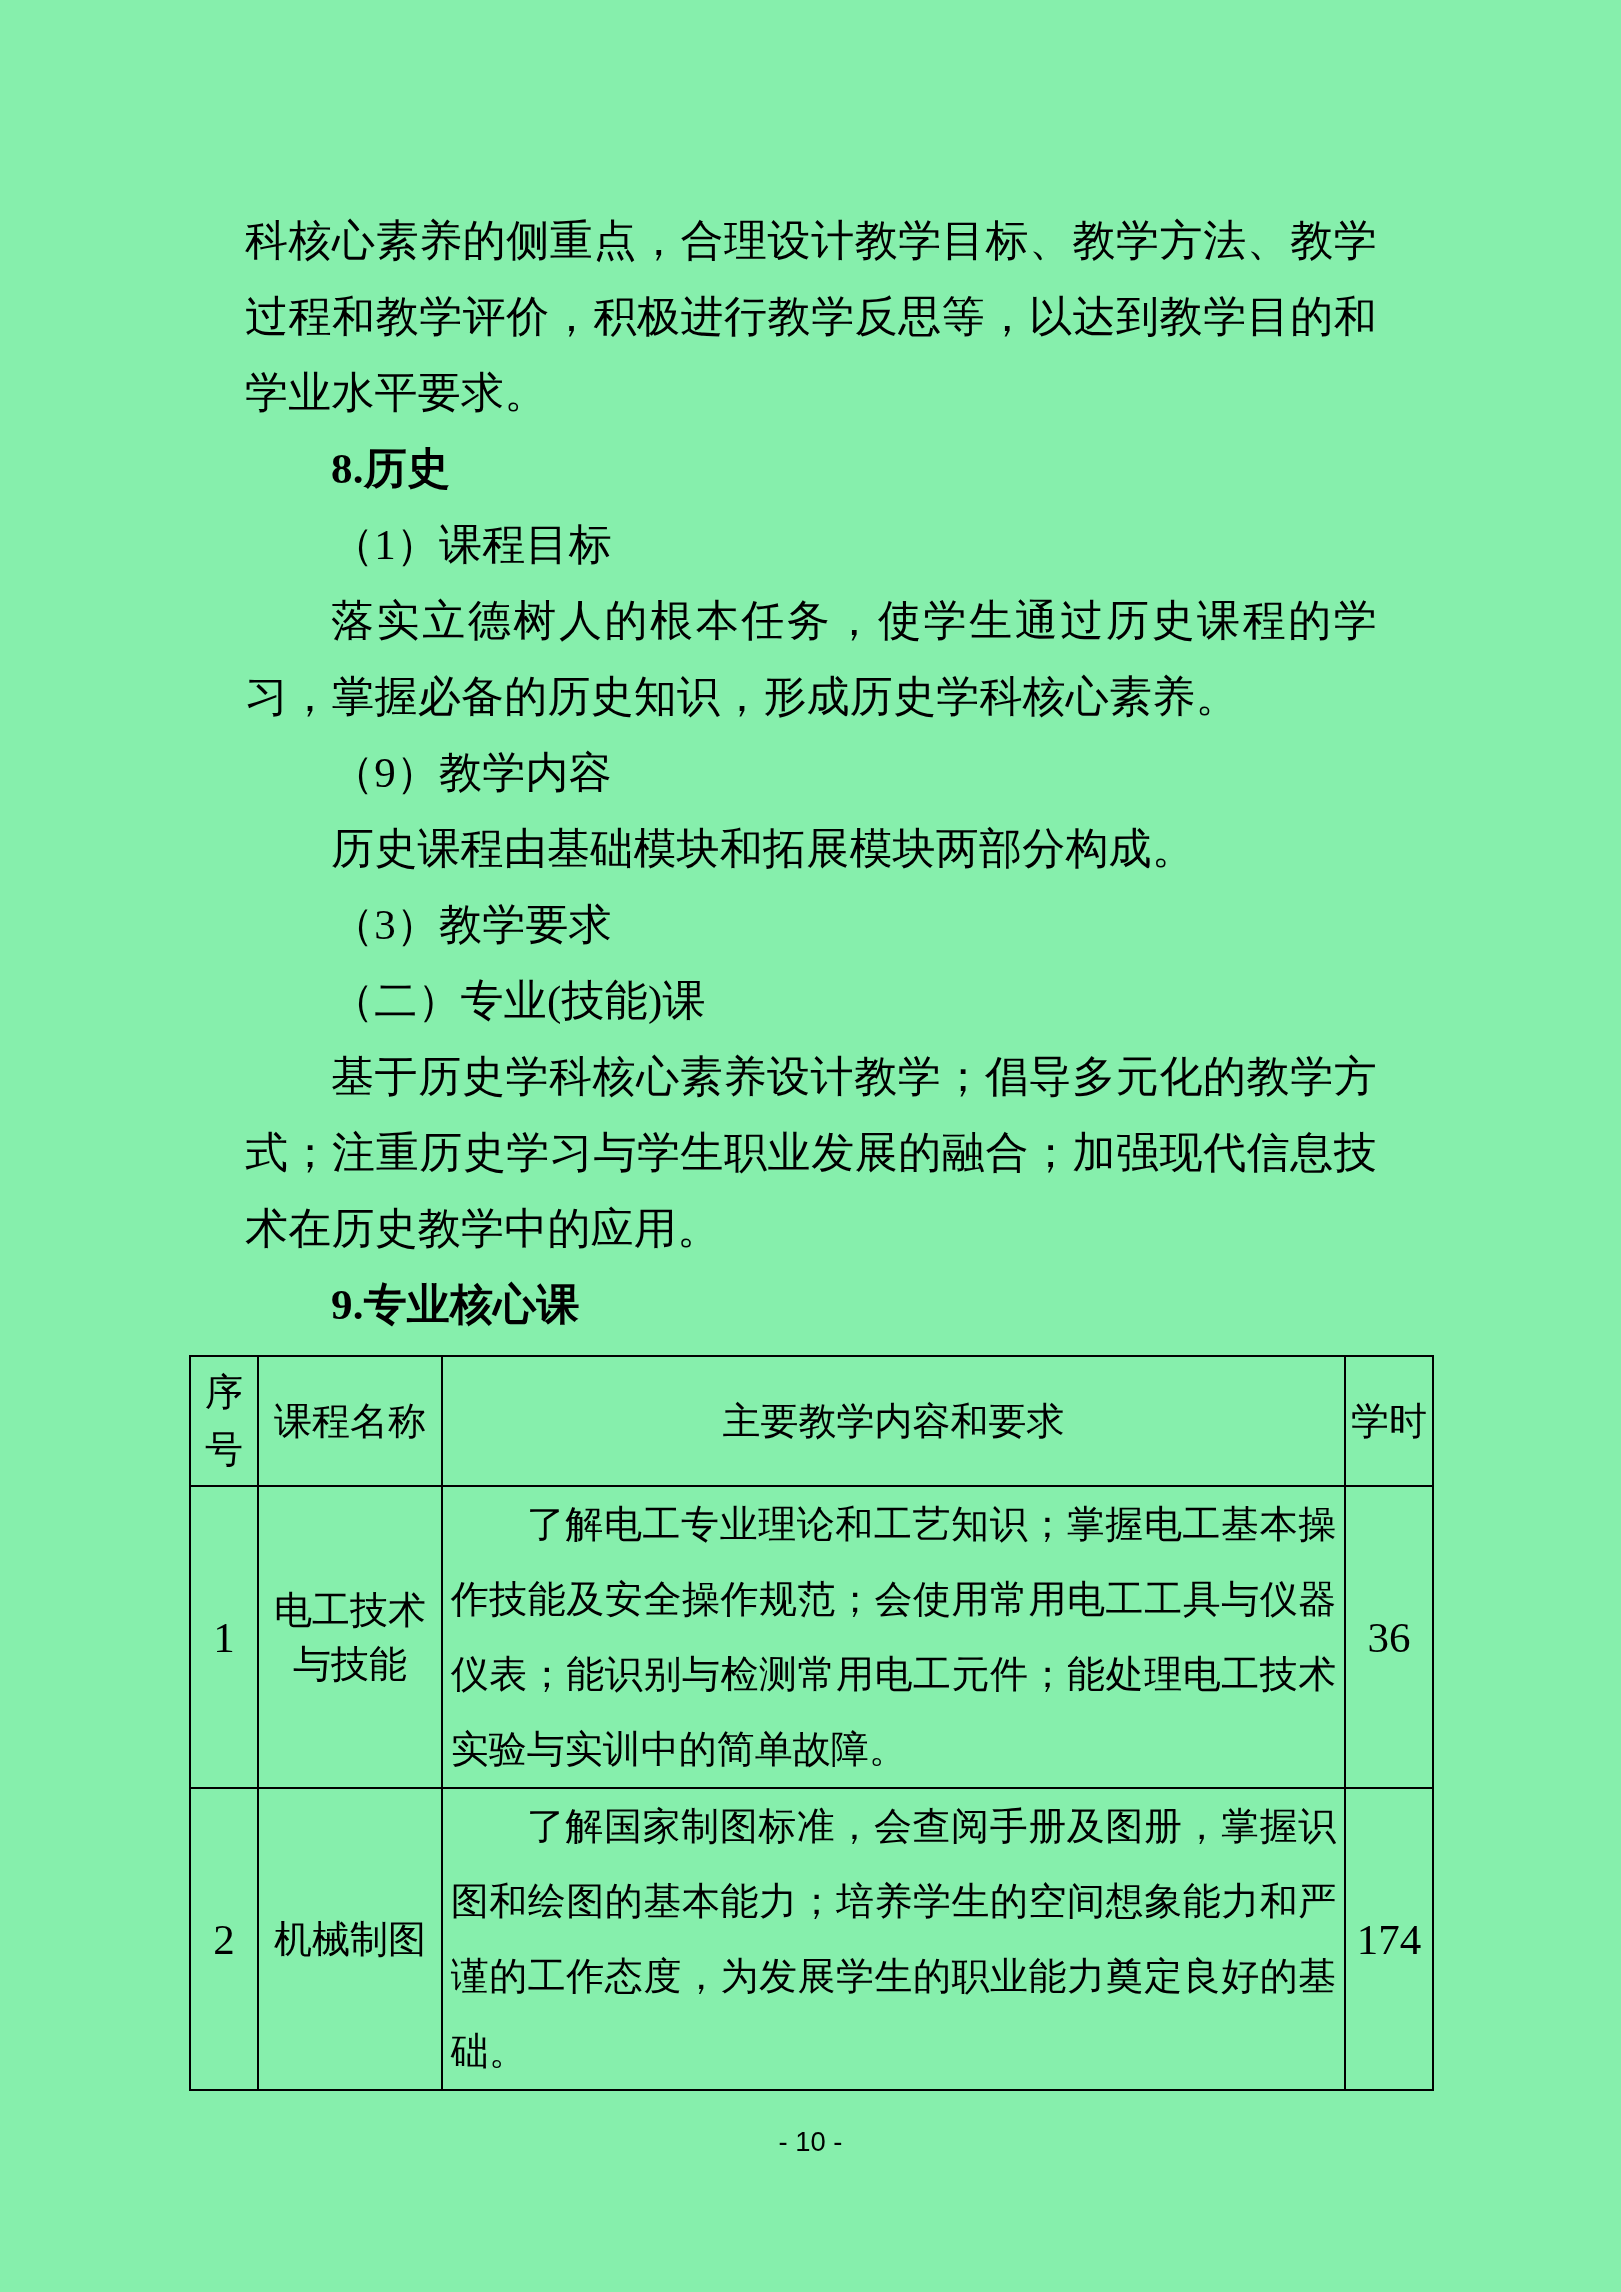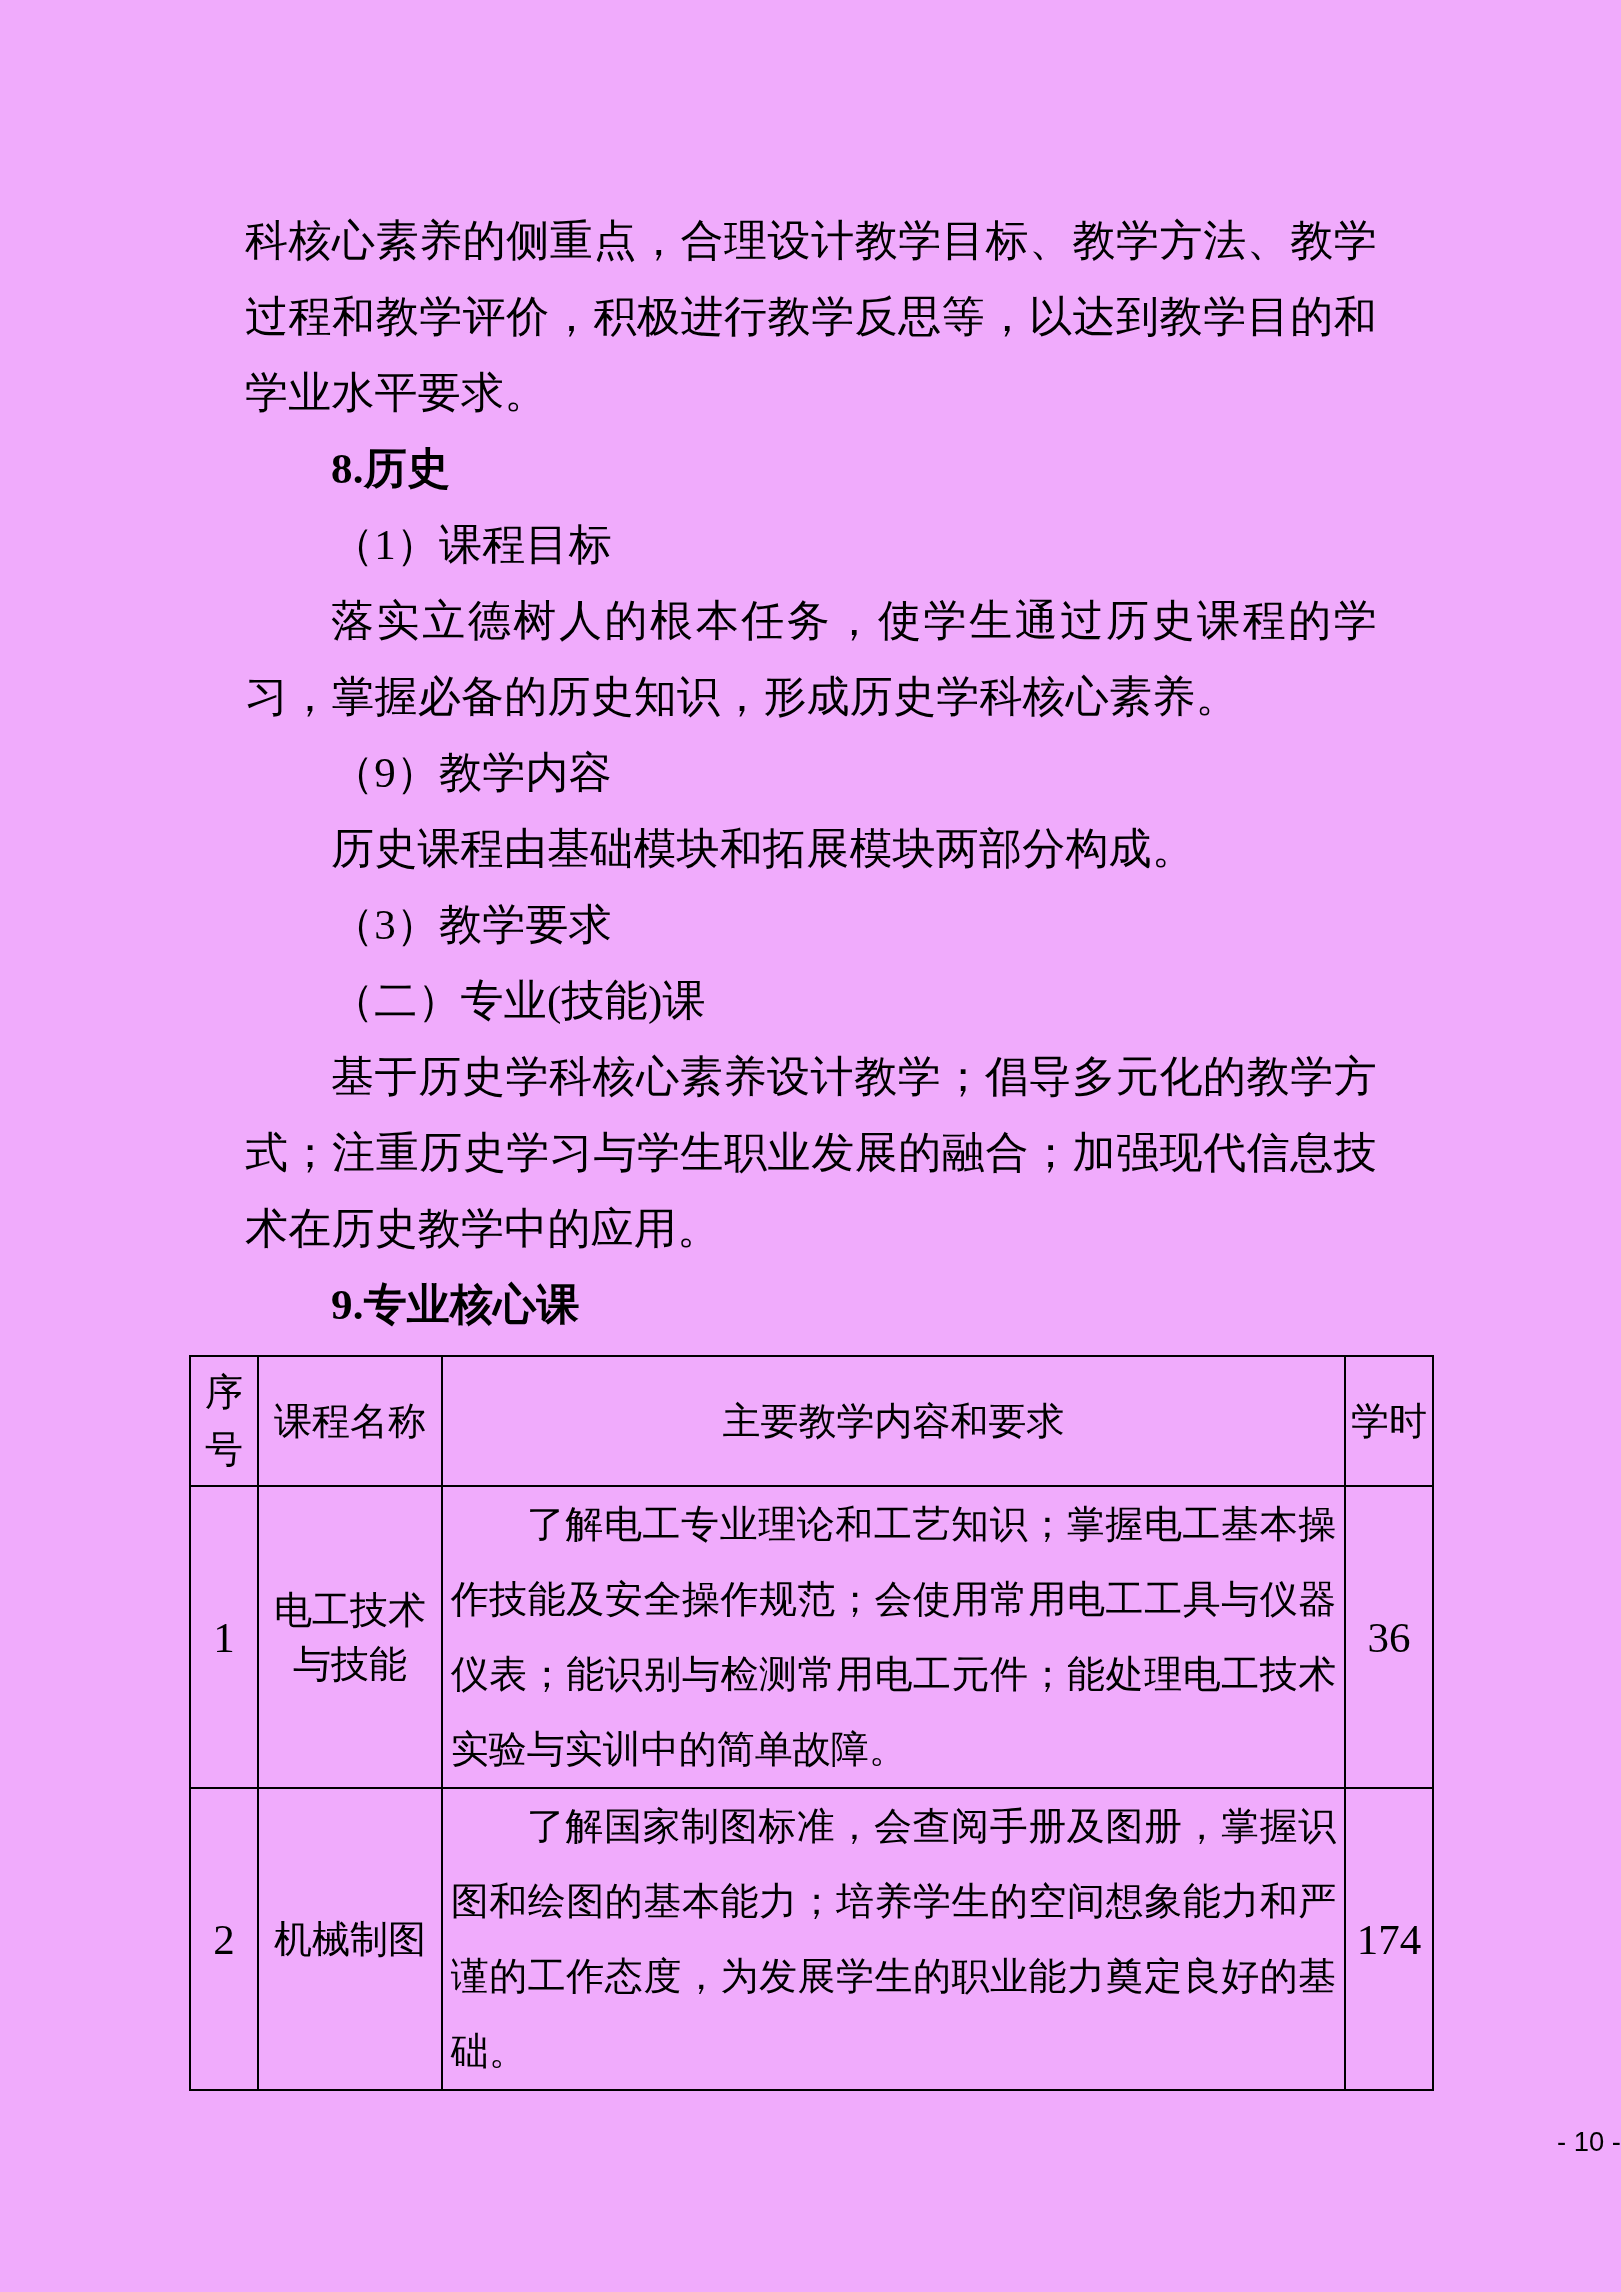--- a/index.html
+++ b/index.html
@@ -1,21 +1,21 @@
 <!DOCTYPE html>
 <html><head>
 <meta charset="utf-8">
 <style>
   * { box-sizing: border-box; }
   html, body { margin: 0; padding: 0; background: #ffffff; }
   .page {
     position: relative;
     width: 1621px;
     height: 2293px;
-    background: #f0abfc;
+    background: #86efac;
     color: #000000;
     font-family: "Liberation Serif", "DejaVu Serif", serif;
     overflow: hidden;
   }
   .text-block {
     position: absolute;
     left: 245px;
     top: 203px;
     width: 1132px;
   }
@@ -64,21 +64,21 @@
     line-height: 75px;
     text-align: justify;
     text-indent: 76px;
     padding: 0 7.8px;
   }
   .footer {
     position: absolute;
     left: 0;
     top: 2127px;
     width: 100%;
-    text-align: right;
+    text-align: center;
     font-family: "Liberation Sans", "DejaVu Sans", sans-serif;
     font-size: 27.4px;
     line-height: 29px;
   }
 </style>
 </head>
 <body>
 
 <div class="page">
 

